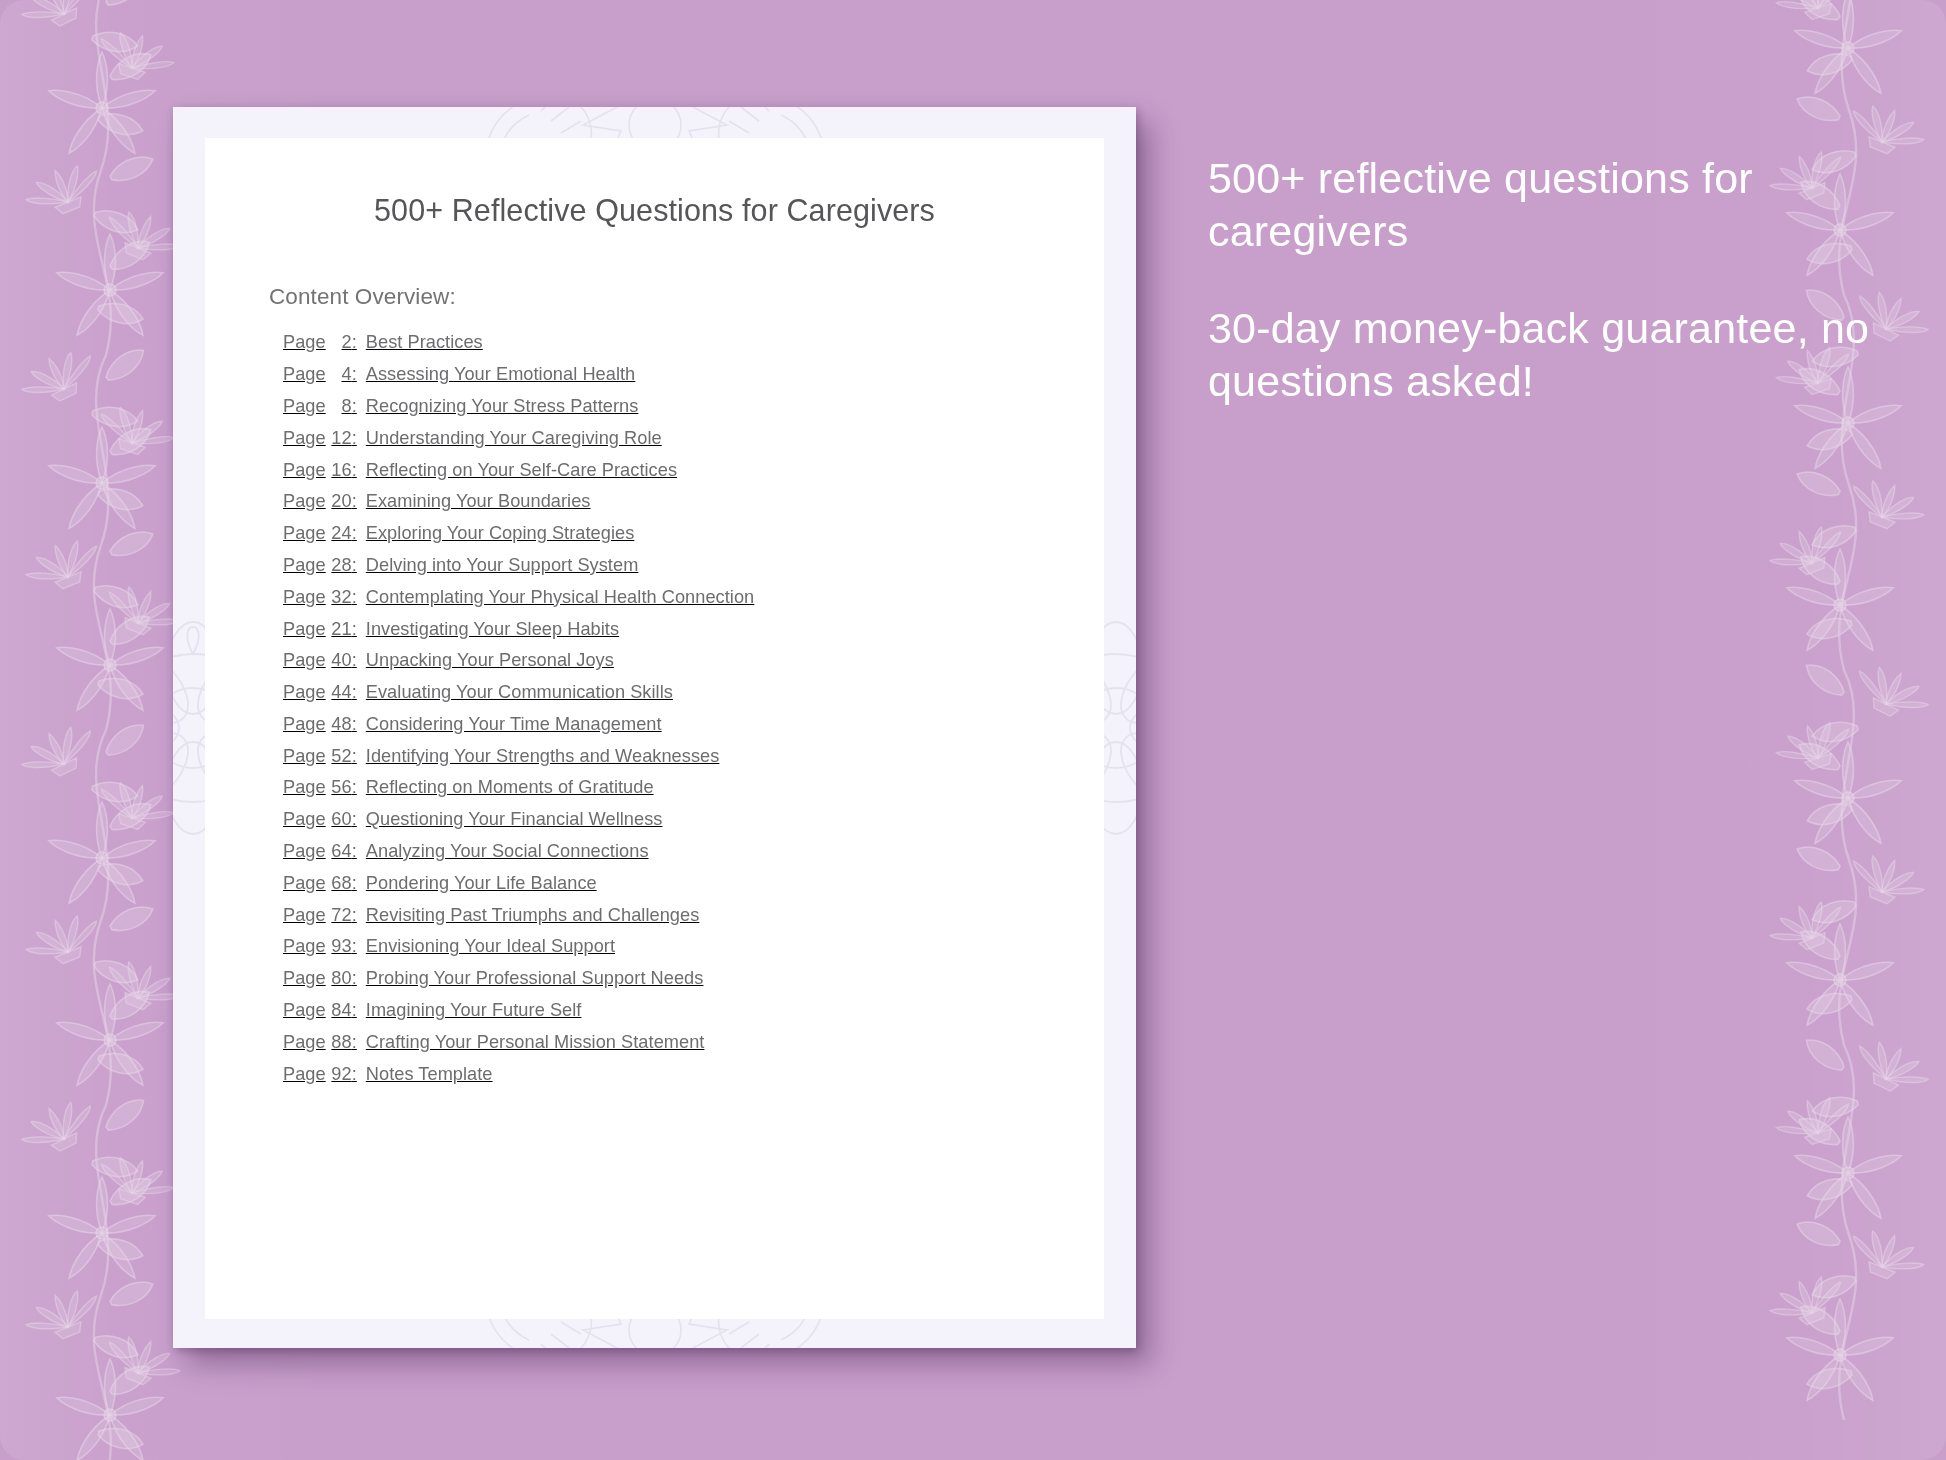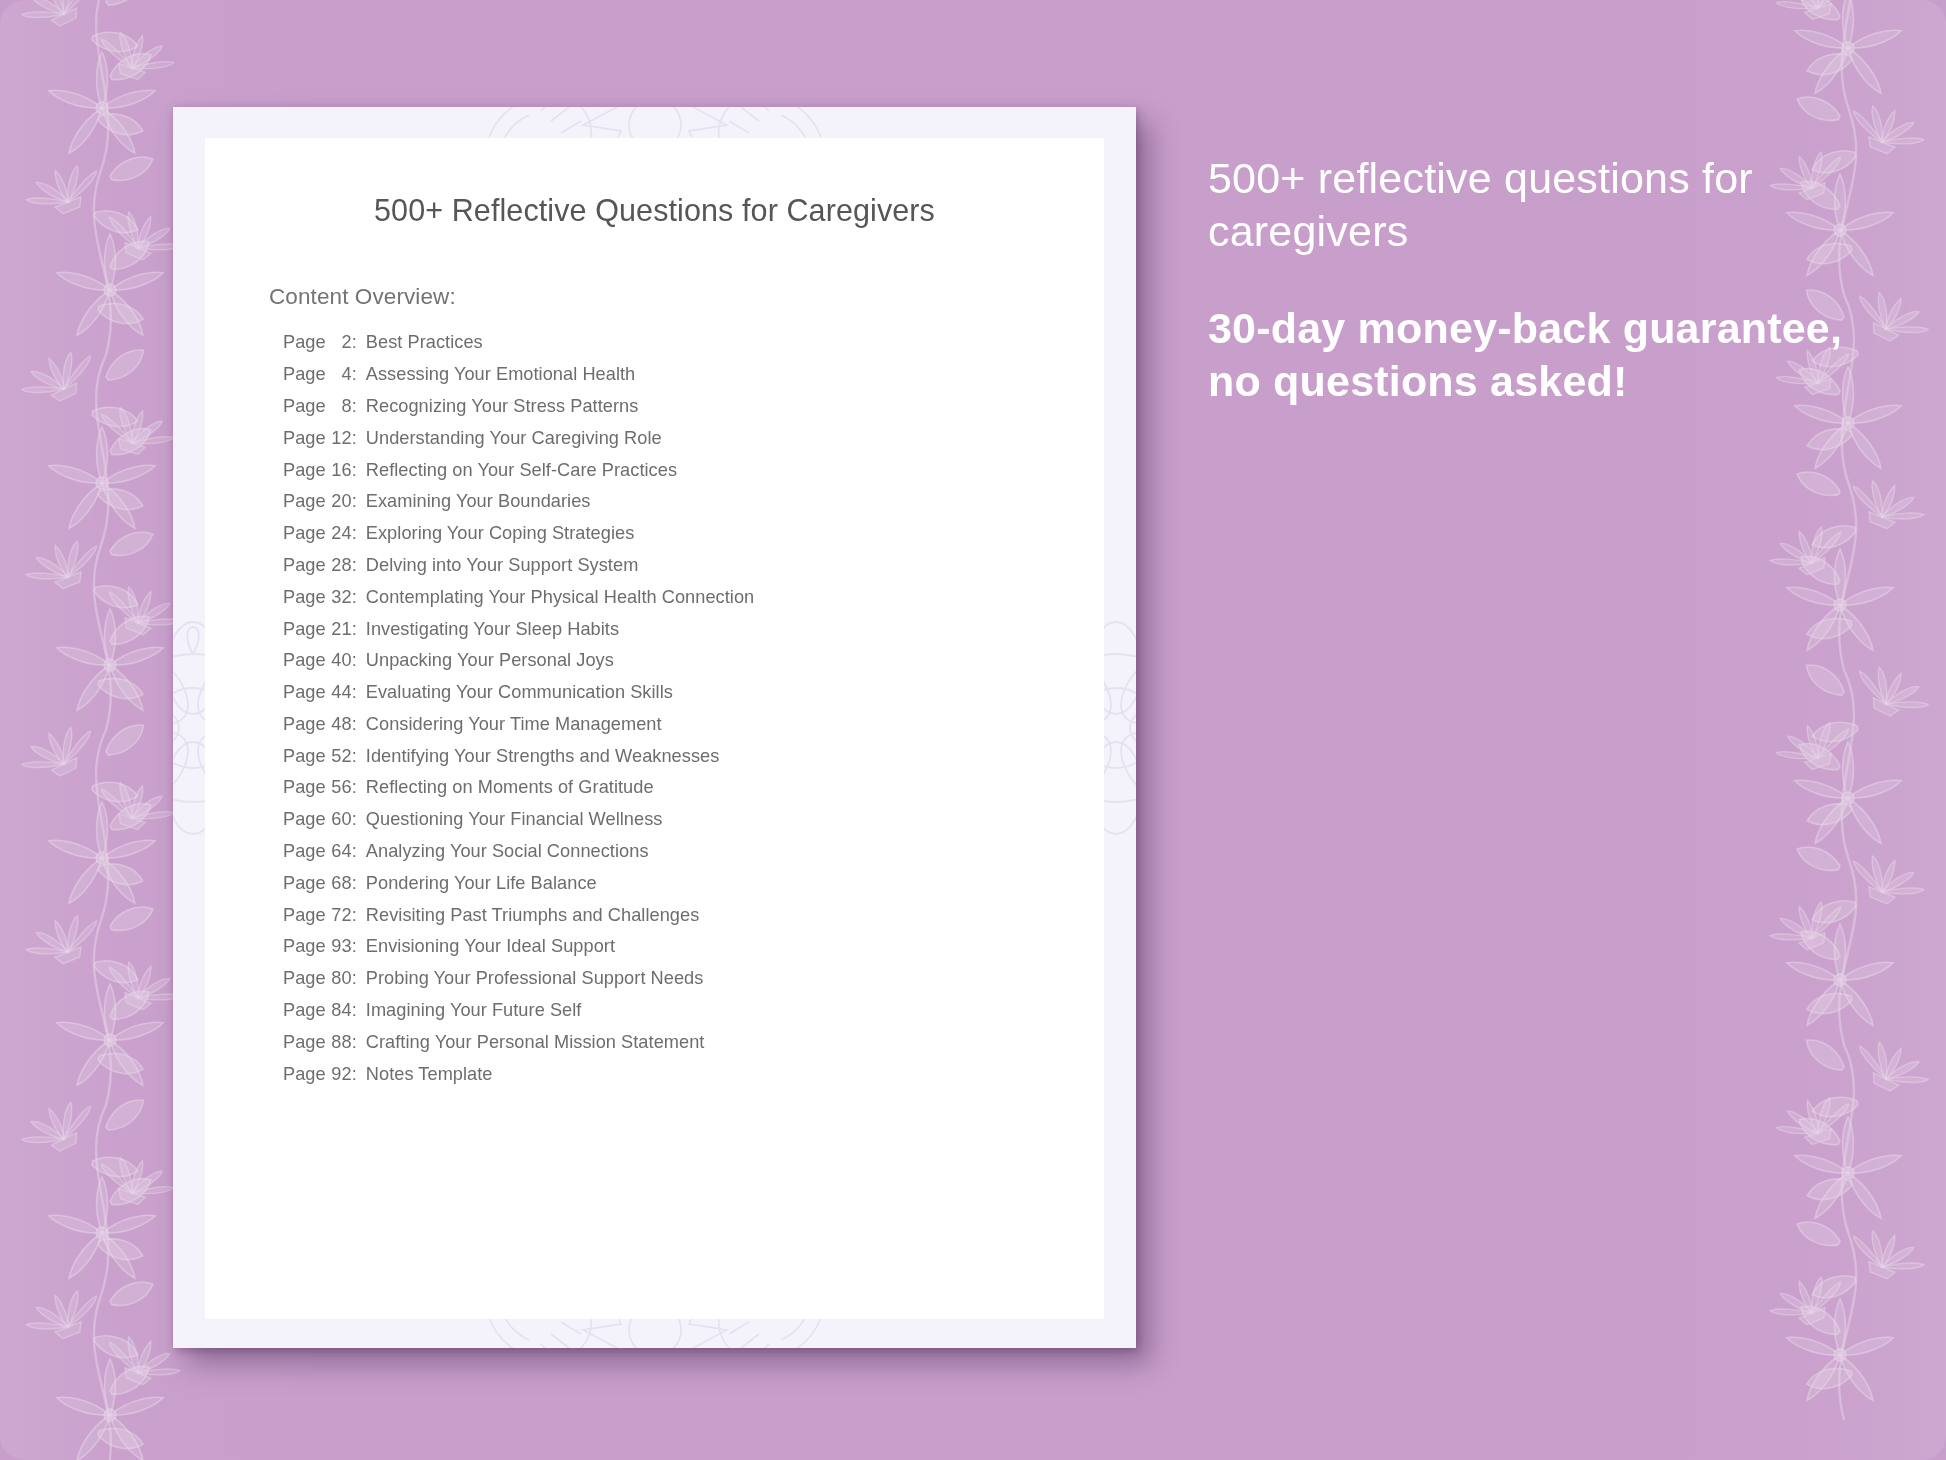--- a/index.html
+++ b/index.html
@@ -98,20 +98,21 @@
     font-weight: 400;
     margin-top: 58px;
     margin-left: 12px;
     letter-spacing: 0.1px;
   }
 
   .toc {
     margin-top: 22px;
     margin-left: 26px;
     list-style: none;
+    text-decoration: underline;
   }
 
   .toc-row {
     display: flex;
     align-items: baseline;
     height: 31.8px;
     font-size: 18.2px;
     color: #6d6d70;
     letter-spacing: 0.05px;
     white-space: nowrap;
@@ -140,21 +141,21 @@
   }
 
   .promo-block {
     color: #ffffff;
     font-size: 43px;
     line-height: 1.235;
     font-weight: 400;
     letter-spacing: 0.2px;
     margin-bottom: 44px;
   }
-  .promo-block:last-child { margin-bottom: 12px; font-weight: bold; }
+  .promo-block:last-child { margin-bottom: 12px; }
 </style>
 </head>
 <body>
 
 <div class="stage">
 
   <svg class="vine vine-left" viewBox="0 0 200 1500" preserveAspectRatio="none" aria-hidden="true">
     <defs>
       <g id="leaf">
         <path d="M0,0 C14,-10 34,-10 46,2 C34,14 14,14 0,4 Z" fill="rgba(255,255,255,0.30)" stroke="rgba(255,255,255,0.55)" stroke-width="1.6"></path>

